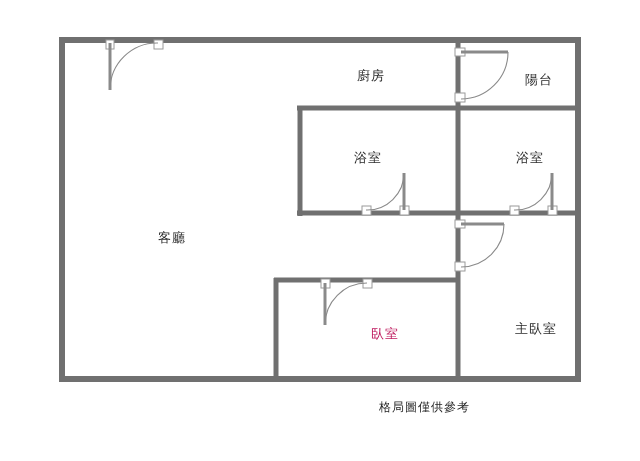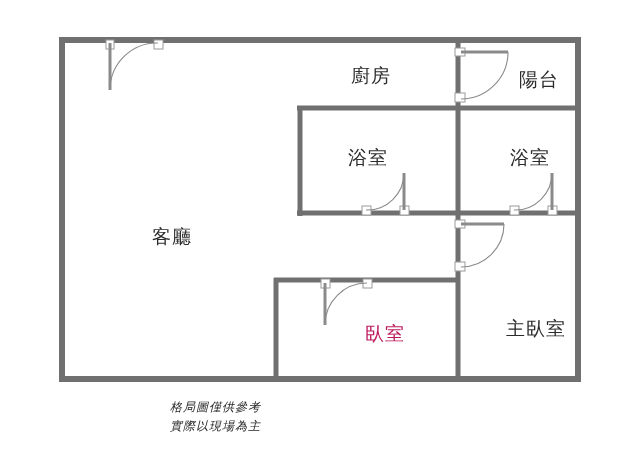--- a/index.html
+++ b/index.html
@@ -21,36 +21,35 @@
   #plan-svg {
     position: absolute;
     left: 0;
     top: 0;
     width: 640px;
     height: 461px;
     display: block;
   }
   .room-label {
     position: absolute;
-    font-size: 19px;
+    font-size: 13px;
     line-height: 1;
     color: #2b2b2b;
     letter-spacing: 1px;
     white-space: nowrap;
     transform: translate(-50%, -50%);
     font-family: "DejaVu Sans", "Liberation Sans", sans-serif;
   }
   #caption-block {
     position: absolute;
     left: 50%;
     transform: translateX(-50%);
     top: 398px;
-    text-align: left;
+    text-align: right;
     width: 300px;
-    font-style: italic;
   }
   .caption-line {
     font-size: 12px;
     line-height: 19px;
     color: #262626;
     letter-spacing: 1px;
     white-space: nowrap;
     font-family: "DejaVu Sans", "Liberation Sans", sans-serif;
   }
 </style>
@@ -117,16 +116,15 @@
       <div class="room-label" style="left: 371px; top: 75px; color: rgb(43, 43, 43);">廚房</div>
       <div class="room-label" style="left: 539px; top: 79px; color: rgb(43, 43, 43);">陽台</div>
       <div class="room-label" style="left: 368px; top: 157px; color: rgb(43, 43, 43);">浴室</div>
       <div class="room-label" style="left: 530px; top: 157px; color: rgb(43, 43, 43);">浴室</div>
       <div class="room-label" style="left: 385px; top: 333px; color: #be185d;">臥室</div>
       <div class="room-label" style="left: 536px; top: 328px; color: rgb(43, 43, 43); text-align: right;">主臥室</div>
     </div>
 
   <div id="caption-block">
     <div class="caption-line" style="color: rgb(38, 38, 38);">格局圖僅供參考</div>
-    <div class="caption-line" style="color: rgb(38, 38, 38);">實際以現場為主</div>
   </div>
 
 </div>
 
 </body></html>

